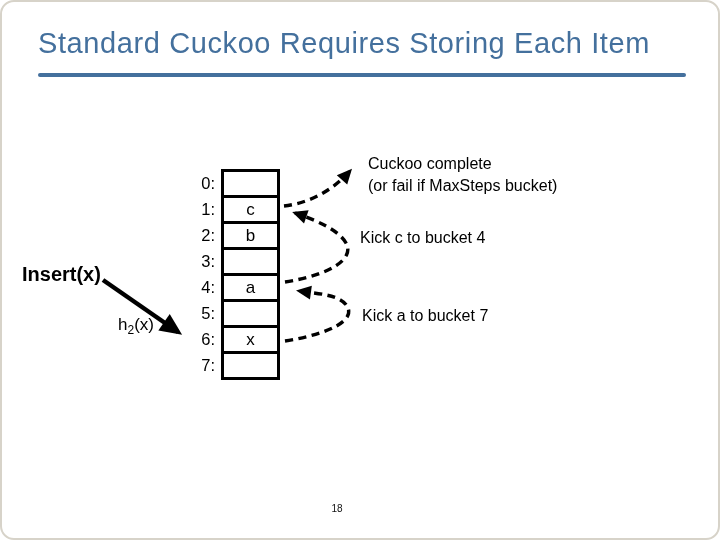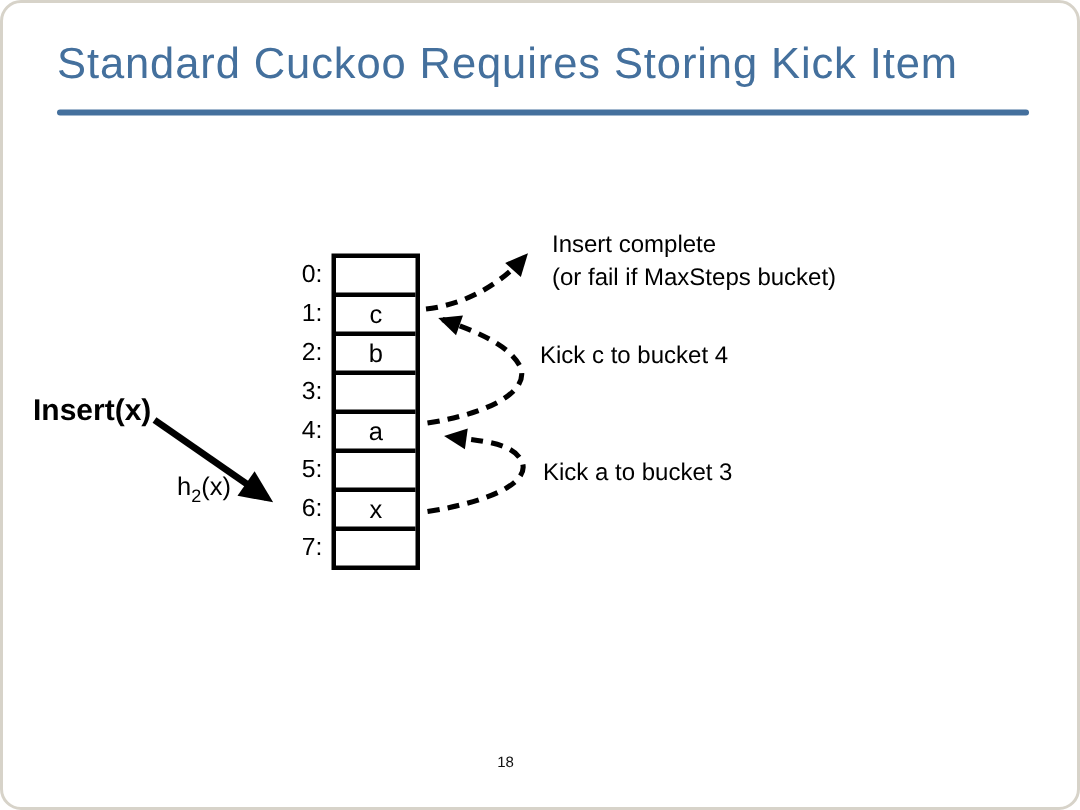--- a/index.html
+++ b/index.html
@@ -48,21 +48,21 @@
   }
   svg.overlay { position:absolute; left:0; top:0; pointer-events:none; }
   .dashed { fill:none; stroke:#000; stroke-width:3.4; stroke-dasharray:8 5.5; }
   .solid  { fill:none; stroke:#000; stroke-width:4.5; }
 </style>
 </head>
 <body>
 
 <div class="frame"></div>
 
-<div class="title">Standard Cuckoo Requires Storing Kick Item</div>
+<div class="title">Standard Cuckoo Requires Storing Each Item</div>
 <div class="rule"></div>
 
 <div class="insert-label">Insert(x)</div>
 <div class="hash-label"><span>h</span><sub>2</sub><span>(x)</span></div>
 
 <div class="bucket-label" style="top:174px">0:</div>
 <div class="bucket-label" style="top:200px">1:</div>
 <div class="bucket-label" style="top:226px">2:</div>
 <div class="bucket-label" style="top:252px">3:</div>
 <div class="bucket-label" style="top:278px">4:</div>
@@ -90,23 +90,23 @@
       <path d="M1,1 L23,11 L1,21 Z" fill="#000"></path>
     </marker>
   </defs>
   <path class="solid" d="M 103 280 L 178 332" marker-end="url(#mhbig)"></path>
   <path class="dashed" d="M 284 206 C 310 203 333 190 350 171" marker-end="url(#mh)"></path>
   <path class="dashed" d="M 285 282 C 330 275 355 259 346 243 C 338 229 315 220 295 213" marker-end="url(#mh)"></path>
   <path class="dashed" d="M 285 341 C 330 334 356 320 347 306 C 340 295 321 294 299 291" marker-end="url(#mh)"></path>
 </svg>
 
 <div class="ann" style="left:368px; top:153px;">
-  <div>Insert complete</div>
+  <div>Cuckoo complete</div>
   <div>(or fail if MaxSteps bucket)</div>
 </div>
 <div class="ann" style="left:360px; top:227px;">
   <div>Kick c to bucket 4</div>
 </div>
 <div class="ann" style="left:362px; top:305px;">
-  <div>Kick a to bucket 3</div>
+  <div>Kick a to bucket 7</div>
 </div>
 
 <div class="page-number">18</div>
 
 </body></html>

